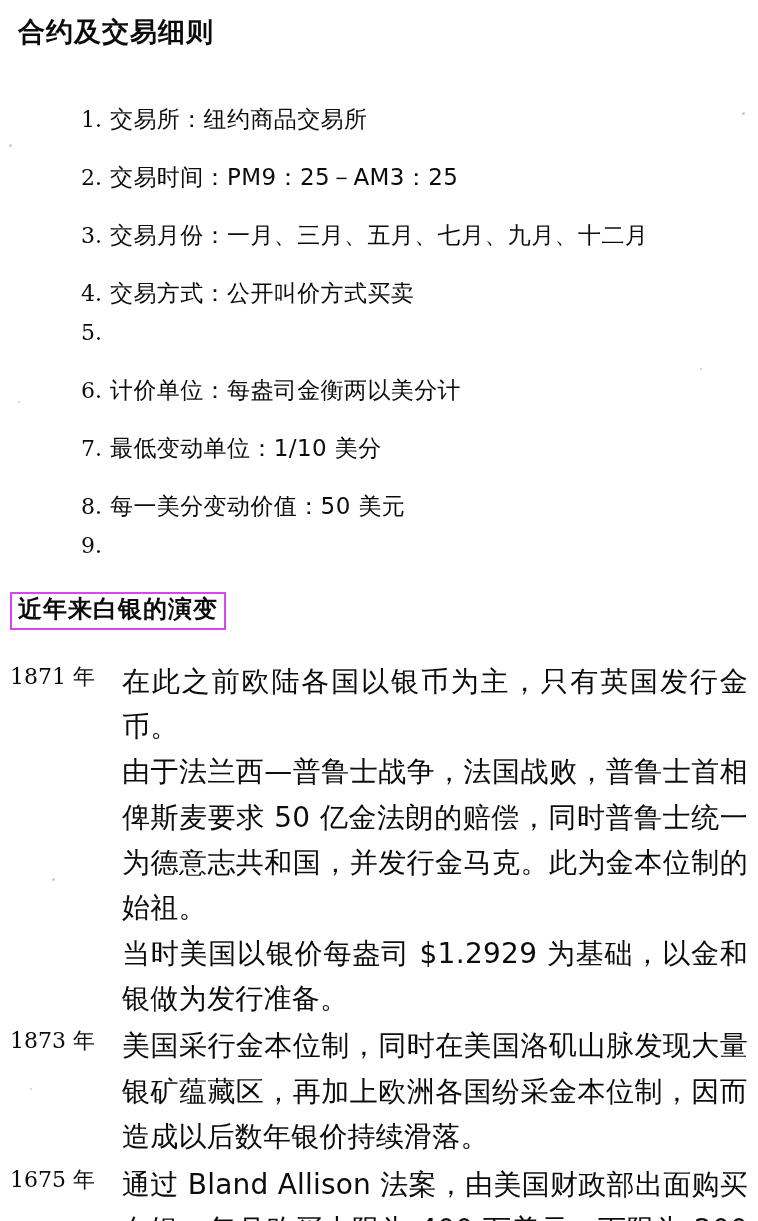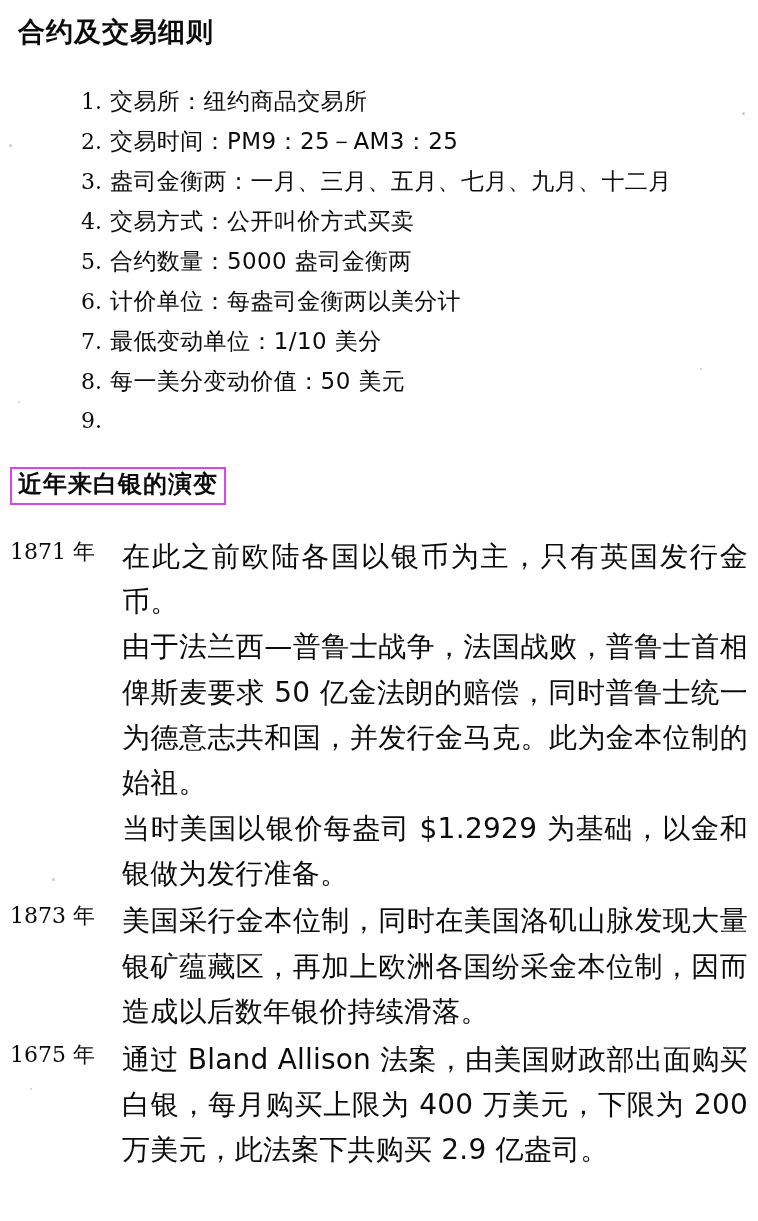--- a/index.html
+++ b/index.html
@@ -50,20 +50,21 @@
     width: 34px;
     text-align: right;
     flex: 0 0 34px;
     font-size: 22px;
     font-family: "DejaVu Serif", "Liberation Serif", serif;
     padding-right: 8px;
   }
   .spec-text {
     flex: 1 1 auto;
     letter-spacing: 0.4px;
+    margin-top: 18px;
   }
 
   
   .boxed-heading {
     display: inline-block;
     border: 2px solid #d946ef;
     font-size: 24px;
     font-weight: bold;
     padding: 3px 6px 5px 6px;
     margin: 18px 0 6px 10px;
@@ -128,29 +129,28 @@
     <li class="spec-item">
       <span class="spec-num">1.</span>
       <span class="spec-text">交易所：纽约商品交易所</span>
     </li>
     <li class="spec-item">
       <span class="spec-num">2.</span>
       <span class="spec-text">交易时间：PM9：25－AM3：25</span>
     </li>
     <li class="spec-item">
       <span class="spec-num">3.</span>
-      <span class="spec-text">盎司金衡两：一月、三月、五月、七月、九月、十二月</span>
+      <span class="spec-text">交易月份：一月、三月、五月、七月、九月、十二月</span>
     </li>
     <li class="spec-item">
       <span class="spec-num">4.</span>
       <span class="spec-text">交易方式：公开叫价方式买卖</span>
     </li>
     <li class="spec-item">
       <span class="spec-num">5.</span>
-      <span class="spec-text">合约数量：5000 盎司金衡两</span>
     </li>
     <li class="spec-item">
       <span class="spec-num">6.</span>
       <span class="spec-text">计价单位：每盎司金衡两以美分计</span>
     </li>
     <li class="spec-item">
       <span class="spec-num">7.</span>
       <span class="spec-text">最低变动单位：1/10 美分</span>
     </li>
     <li class="spec-item">

